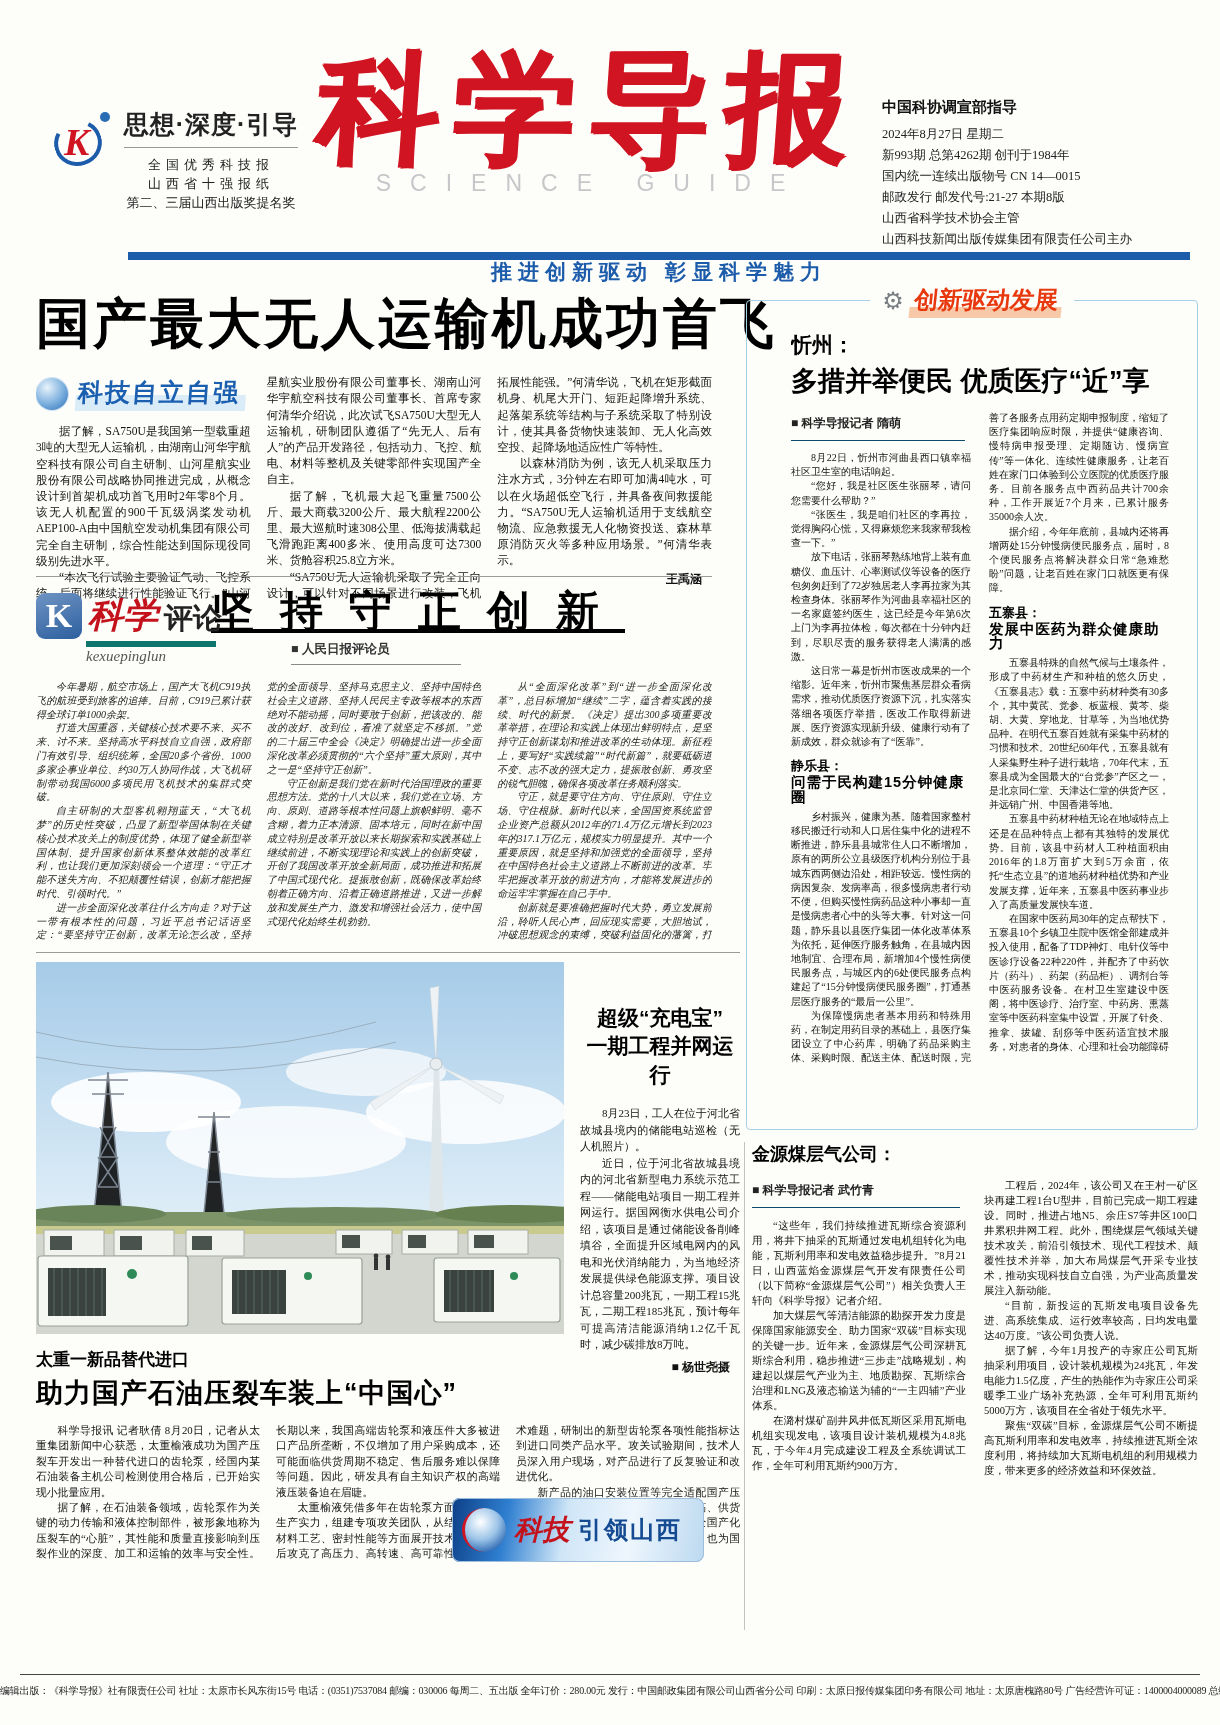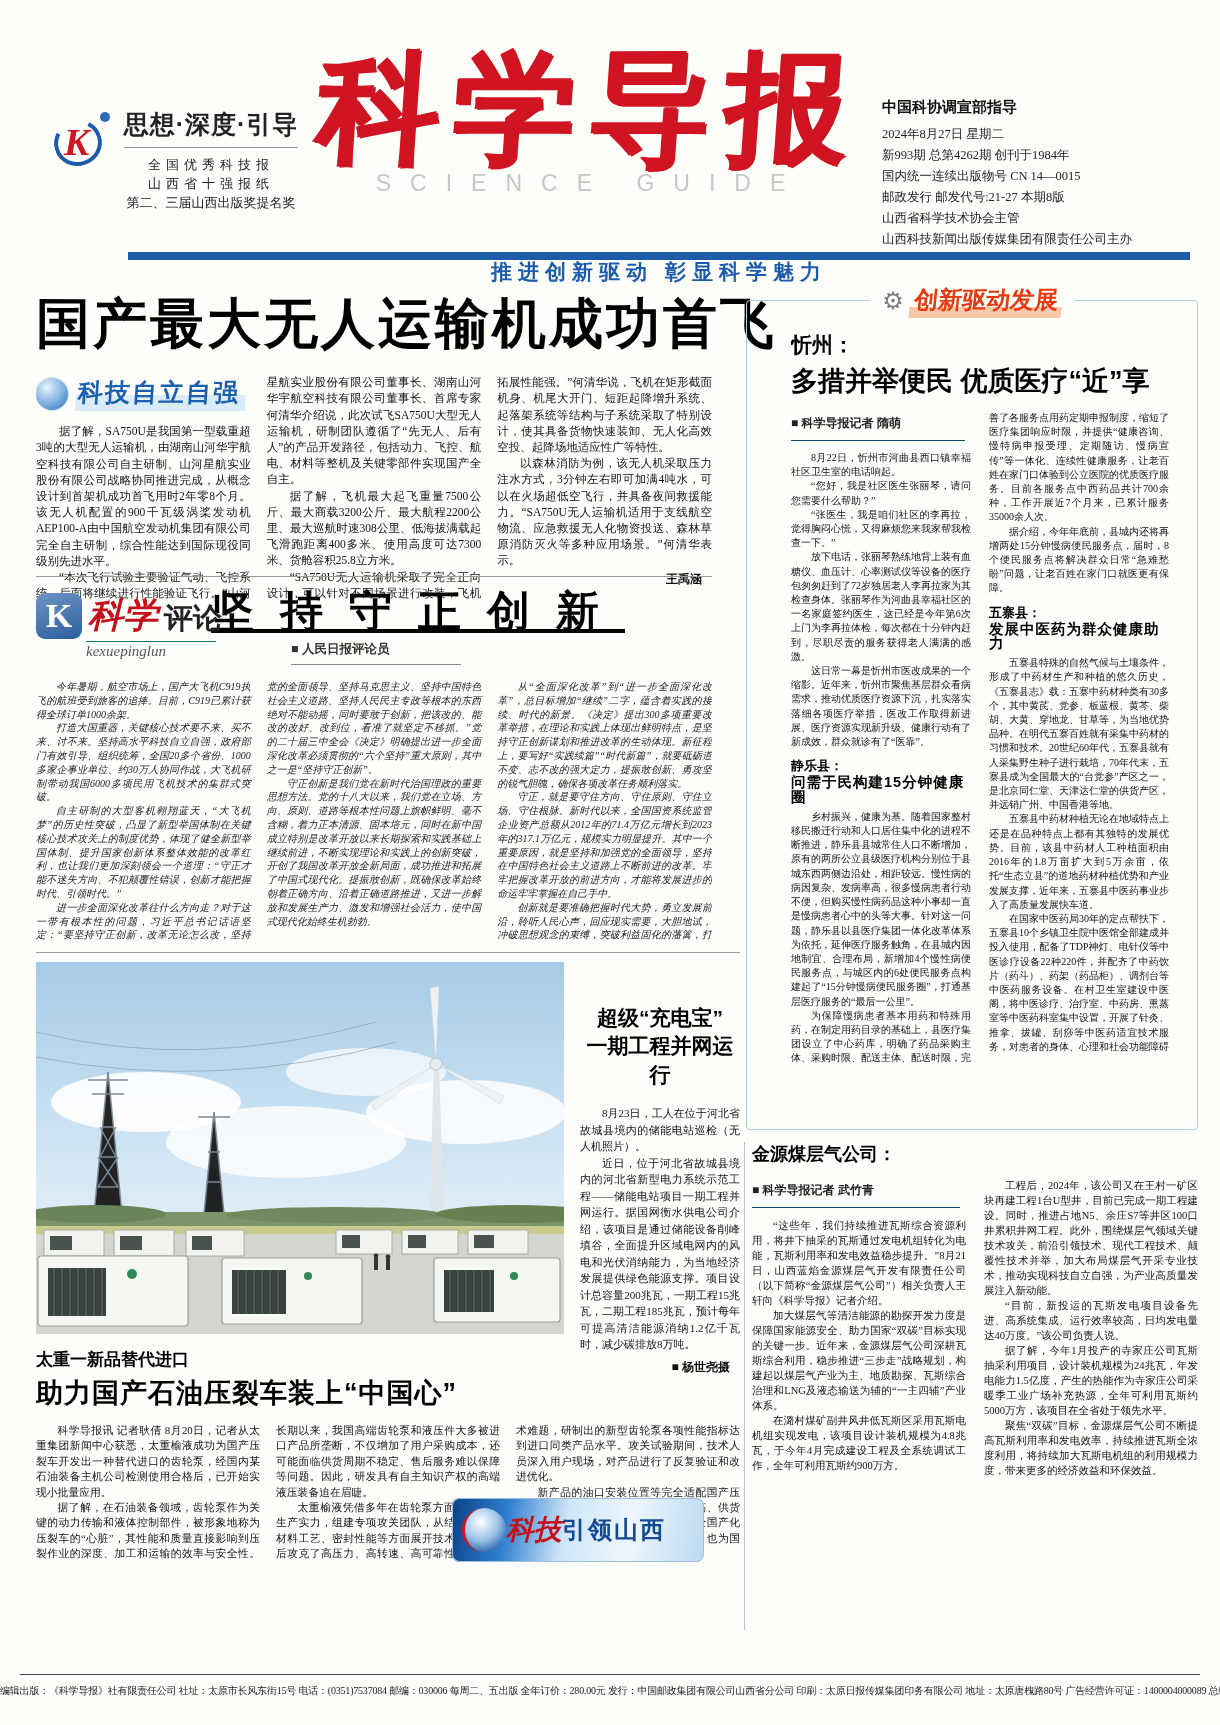--- a/index.html
+++ b/index.html
@@ -47,21 +47,21 @@
 
   
   .commentary{position:absolute;left:36px;top:588px;width:676px;}
   .cm-head{position:relative;height:78px;}
   .cm-logo{position:absolute;left:0;top:4px;width:190px;}
   .cm-logo-row{display:flex;align-items:flex-end;gap:6px;}
   .cm-k{width:46px;height:46px;border-radius:9px;background:linear-gradient(160deg,#6f94c4,#2c5f9e);
         color:#fff;font:bold 34px/46px "Liberation Serif",serif;text-align:center;}
   .cm-kexue{font:italic 900 35px "DejaVu Serif",serif;color:#c3121c;}
   .cm-pinglun{font:900 29px "Liberation Sans",sans-serif;color:#222;}
-  .cm-pinyin{margin:2px 0 0 50px;border-top:1px solid #0f766e;width:130px;
+  .cm-pinyin{margin:2px 0 0 50px;border-top:6px solid #0f766e;width:130px;
              font:italic 15px "Liberation Serif",serif;color:#555;padding-top:1px;}
   .cm-headline{margin-left:175px;width:370px;text-align:center;
                font:900 43px/1.1 "Liberation Sans",sans-serif;letter-spacing:26px;white-space:nowrap;color:#000;text-decoration:underline;}
   .cm-byline{margin:6px 0 0 255px;width:170px;border-bottom:1px solid #888;padding-bottom:6px;
              font:bold 12.5px "Liberation Sans",sans-serif;color:#333;}
   .cm-body{margin-top:14px;height:268px;column-count:3;column-gap:16px;overflow:hidden;
            font-style:italic;font-size:10px;line-height:13.8px;color:#1a1a1a;}
 
   
   .photo-wrap{position:absolute;left:36px;top:962px;width:528px;height:372px;}
@@ -72,21 +72,21 @@
   .caption-body .sig{font-weight:bold;margin-top:6px;}
 
   
   .bleft{position:absolute;left:36px;top:1348px;width:704px;}
   .bleft .kicker{font:bold 17px "Liberation Sans",sans-serif;color:#000;}
   .bleft h2{margin:4px 0 0;font:900 27px "Liberation Sans",sans-serif;letter-spacing:1px;color:#000;}
   .bleft-body{position:relative;margin-top:12px;height:214px;column-count:3;column-gap:16px;overflow:hidden;
               font-size:10.8px;line-height:15.4px;}
   .tech-banner{position:absolute;left:452px;top:1498px;width:252px;height:64px;border-radius:8px;overflow:hidden;
         background:linear-gradient(100deg,#0d3f86 0%,#2f7fd0 22%,#cfe6f7 45%,#eef6fd 70%,#bcd9f0 100%);
-        display:flex;align-items:center;padding:16px 10px;box-shadow:0 0 0 1px #9dbfdd inset;}
+        display:flex;align-items:center;gap:8px;padding:16px 10px;box-shadow:0 0 0 1px #9dbfdd inset;}
   .tech-banner .globe{width:44px;height:44px;border-radius:50%;flex:0 0 auto;
         background:radial-gradient(circle at 38% 32%,#ffffff,#9cc4e8 45%,#1d5cab 85%);
         border-left:3px solid #d01421;}
   .tech-banner .t-red{font:italic 900 28px "DejaVu Serif",serif;color:#c3121c;}
   .tech-banner .t-blue{font:900 24px "Liberation Sans",sans-serif;color:#134a92;letter-spacing:2px;}
 
   
   .rbox{position:absolute;left:746px;top:300px;width:452px;height:830px;
         border:1px solid #a9cfe6;border-radius:4px;}
   .rbadge{position:absolute;left:50%;top:-17px;transform:translateX(-50%);background:#fdfdfa;

